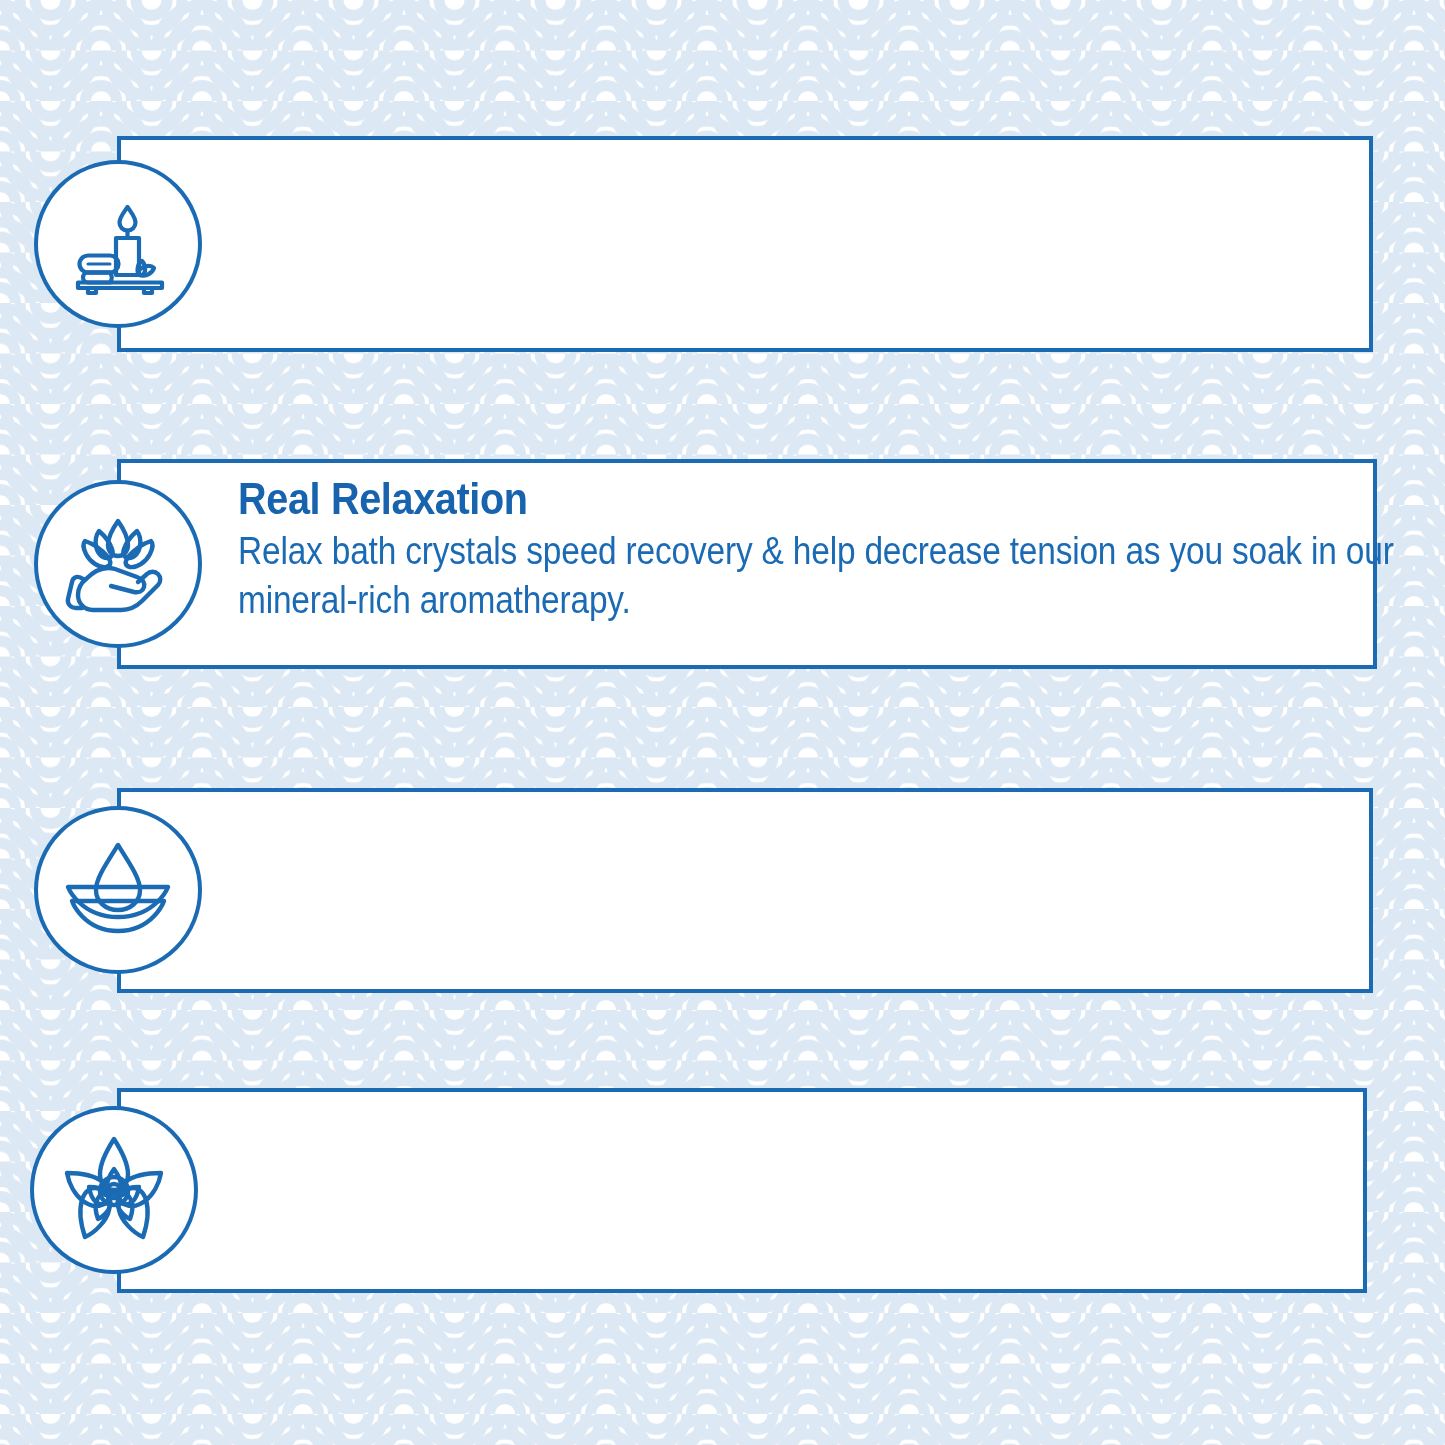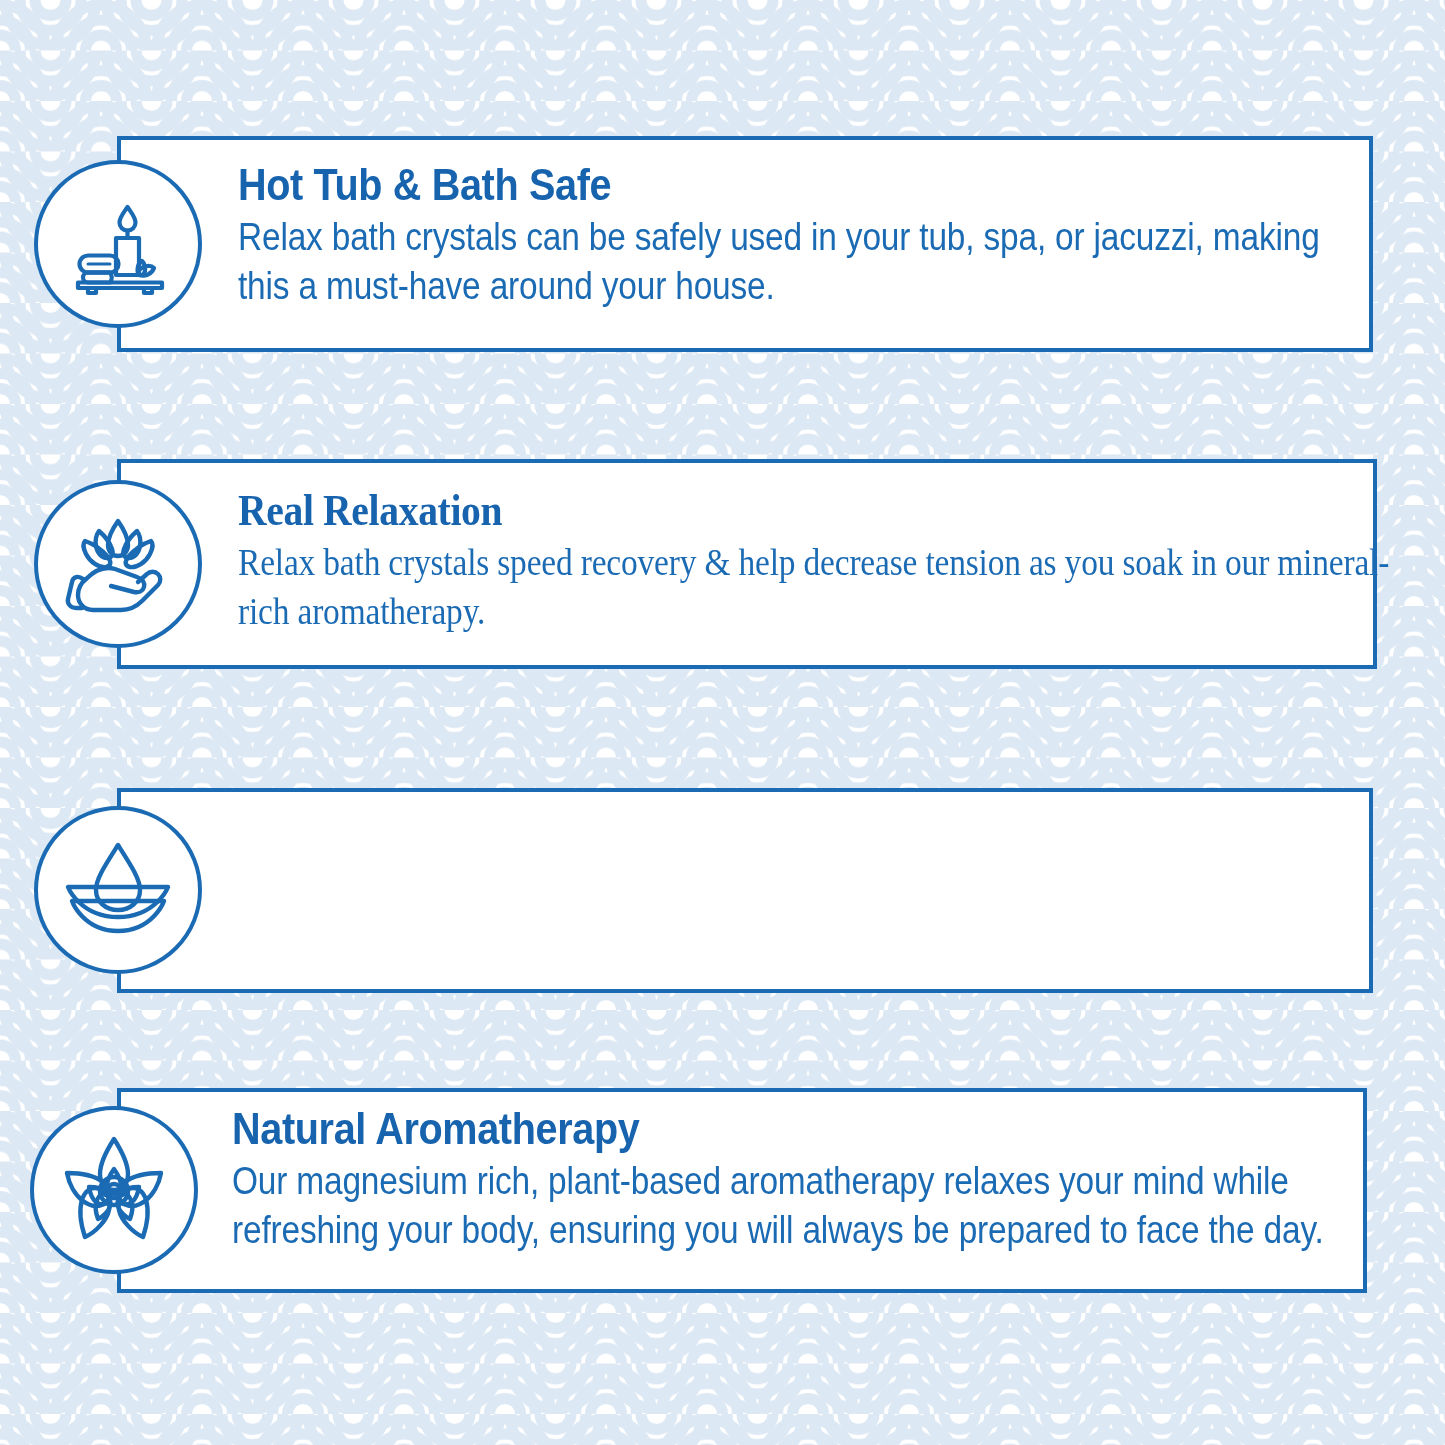--- a/index.html
+++ b/index.html
@@ -137,24 +137,20 @@
       <path d="M73 78 C78 73 85 73 88 76 C86 82 79 85 73 83 Z"></path>
       <path d="M73 83 C70 78 72 71 76 69 C80 73 80 80 77 83 Z"></path>
 
       <path d="M12 90.5 L96 90.5 L96 96 L12 96 Z"></path>
 
       <path d="M22 96 L22 101 L30 101 L30 96"></path>
       <path d="M78 96 L78 101 L86 101 L86 96"></path>
     </svg>
   </div>
 
-  <div class="card-text" style="left:238px; top:162px; width:1120px;">
-    <div class="card-title">Hot Tub &amp; Bath Safe</div>
-    <p class="card-body">Relax bath crystals can be safely used in your tub, spa, or jacuzzi, making this a must-have around your house.</p>
-  </div>
 
   <div class="card" style="left:117px; top:459px; width:1260px; height:210px;">
     <div class="card-edge edge-top"></div>
     <div class="card-edge edge-bottom"></div>
     <div class="card-edge edge-right"></div>
     <div class="card-edge edge-left-upper" style="height:24px;"></div>
     <div class="card-edge edge-left-lower" style="height:24px;"></div>
   </div>
 
   <div class="icon-badge" style="left:34px; top:480px; width:168px; height:168px;">
@@ -168,21 +164,21 @@
       <path d="M22 32 C31 35 39 41 44 47 C49 53 48 57 43 58 C36 59 27 53 23 45 C20 39 20 34 22 32 Z"></path>
       <path d="M88 32 C79 35 71 41 66 47 C61 53 62 57 67 58 C74 59 83 53 87 45 C90 39 90 34 88 32 Z"></path>
 
       <path d="M23 70 C32 61 42 57 52 60 L74 68 C80 70 82 74 81 78 C80 82 76 84 71 83 L48 77"></path>
       <path d="M23 70 C18 74 15 80 15 86 C15 94 21 101 30 101 L58 101 C66 101 73 98 79 92 L95 76 C98 73 98 68 95 65 C92 62 87 62 84 65 L75 73"></path>
 
       <path d="M20 70 C15 66 10 68 9 73 L5 90 C4 95 8 99 13 99 L19 99"></path>
     </svg>
   </div>
 
-  <div class="card-text" style="left:238px; top:487px; width:1190px;font-family:Liberation Serif, serif;">
+  <div class="card-text" style="left:238px; top:476px; width:1190px;">
     <div class="card-title">Real Relaxation</div>
     <p class="card-body">Relax bath crystals speed recovery &amp; help decrease tension as you soak in our mineral-rich aromatherapy.</p>
   </div>
 
   <div class="card" style="left:117px; top:788px; width:1256px; height:205px;">
     <div class="card-edge edge-top"></div>
     <div class="card-edge edge-bottom"></div>
     <div class="card-edge edge-right"></div>
     <div class="card-edge edge-left-upper" style="height:22px;"></div>
     <div class="card-edge edge-left-lower" style="height:22px;"></div>
@@ -233,18 +229,14 @@
         <path d="M43 88 C40 80 40 74 42 69 C44 64 47 62 51 64 C55 66 56 70 55 75 C54 80 48 86 43 88 Z"></path>
 
         <path d="M75 88 C78 80 78 74 76 69 C74 64 71 62 67 64 C63 66 62 70 63 75 C64 80 70 86 75 88 Z"></path>
       </g>
 
       <circle cx="59" cy="60" r="14"></circle>
       <circle cx="59" cy="60" r="7"></circle>
     </svg>
   </div>
 
-  <div class="card-text" style="left:232px; top:1106px; width:1160px;">
-    <div class="card-title">Natural Aromatherapy</div>
-    <p class="card-body">Our magnesium rich, plant-based aromatherapy relaxes your mind while refreshing your body, ensuring you will always be prepared to face the day.</p>
-  </div>
 
 </div>
 
 </body></html>

